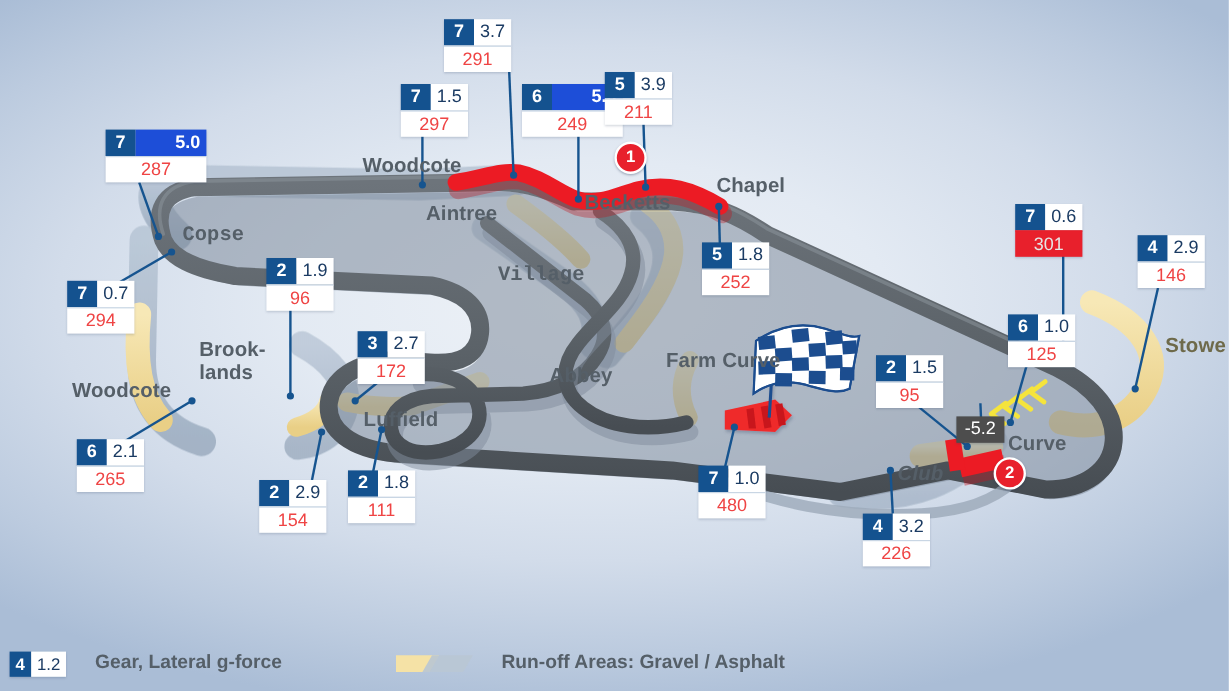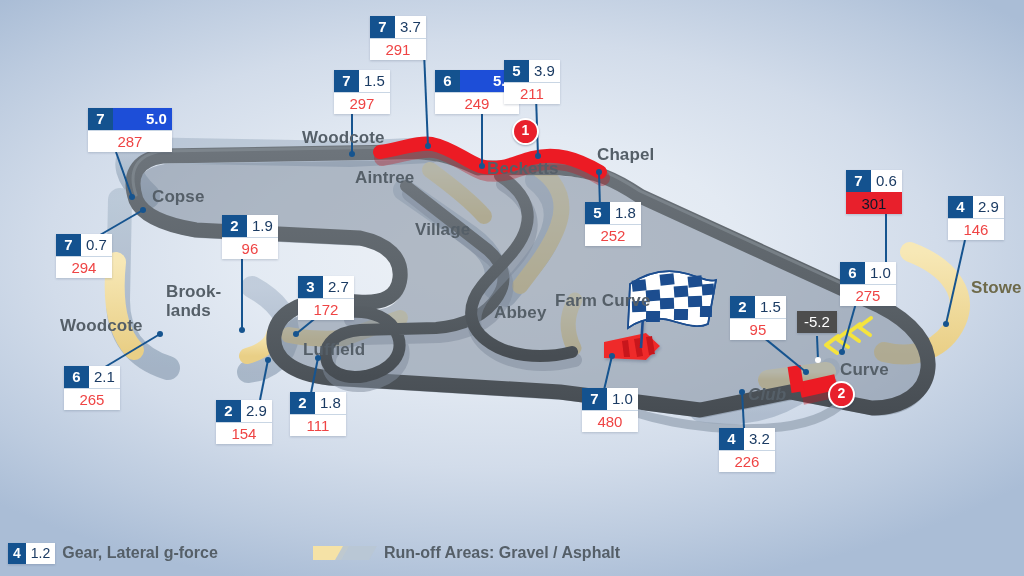--- a/index.html
+++ b/index.html
@@ -22,26 +22,26 @@
   .callout .gear{
     background:#14528f;color:#ffffff;font-weight:bold;font-size:15px;
     padding:0 6px;min-width:13px;text-align:center;letter-spacing:0;}
   .callout .gf{
     background:#ffffff;color:#1b3b63;font-weight:normal;font-size:15px;
     padding:0 5px 0 5px;text-align:center;}
   .callout .gf.hot{background:#1d4ed8;color:#ffffff;font-weight:bold;padding-left:33px;}
   .callout .row2{
     background:#ffffff;color:#ef4444;font-size:15px;height:21px;line-height:21px;
     text-align:center;border-top:1px solid #c9d6e4;}
-  .callout .row2.hot{background:#e8202c;color:#0f172a;border-top:1px solid #e8202c;}
+  .callout .row2.hot{background:#e8202c;color:#e5e5e5;border-top:1px solid #e8202c;}
 
   
   .brake{position:absolute;background:#4d4d4d;color:#ffffff;font-size:15px;
          font-weight:normal;padding:2px 7px 3px;line-height:17px;
-         filter:drop-shadow(0 1px 1px rgba(40,60,90,.25));}
+         filter:drop-shadow(0 1px 1px rgba(40,60,90,.25));margin-top:36px;}
 
   
   .cname{position:absolute;color:#555f68;font-weight:bold;font-size:17px;
          letter-spacing:.1px;white-space:pre-line;line-height:19px;}
   .cname.olive{color:#6e6a4a;}
   .cname.big{font-size:18px;}
 
   
   .zonemark{position:absolute;width:23px;height:23px;border-radius:50%;
     background:#e8202c;color:#fff;border:2px solid #ffffff;
@@ -49,21 +49,21 @@
     box-shadow:0 1px 2px rgba(30,50,80,.35);}
 
   
   #legend{position:absolute;left:0;bottom:0;width:1024px;height:46px;
     display:flex;align-items:center;gap:0;}
   .lg-item{display:flex;align-items:center;}
   .lg-badge{display:flex;height:21px;line-height:21px;
     filter:drop-shadow(0 1px 1px rgba(40,60,90,.22));}
   .lg-badge .g{background:#14528f;color:#fff;font-weight:bold;font-size:14px;padding:0 5px;}
   .lg-badge .f{background:#fff;color:#1b3b63;font-size:14px;padding:0 5px;}
-  .lg-text{color:#555f68;font-weight:bold;font-size:16px;margin-left:7px;}
+  .lg-text{color:#555f68;font-weight:bold;font-size:16px;margin-left:24px;}
   .lg-swatch{display:flex;align-items:center;}
 </style>
 </head>
 <body>
 
 <div id="stage">
 
   <svg class="map" viewBox="0 0 1024 576">
     <defs>
       <linearGradient id="gAsphalt" x1="0" y1="0" x2="0" y2="1">
@@ -281,31 +281,31 @@
       <line x1="744" y1="428" x2="742" y2="392"></line>
         <circle cx="742" cy="392" r="3" fill="#16548f" stroke="none"></circle>
       <line x1="604" y1="390" x2="612" y2="356"></line>
         <circle cx="612" cy="356" r="3" fill="#16548f" stroke="none"></circle>
       <line x1="817" y1="336" x2="818" y2="360"></line>
         <circle cx="818" cy="360" r="3" fill="#ffffff" stroke="none"></circle>
     </g>
   </svg>
 
   <div class="layer">
-    <div class="cname" style="left:152px;top:187px;">Copse</div>
+    <div class="cname" style="left:152px;top:187px;font-family:Liberation Mono, monospace;">Copse</div>
     <div class="cname" style="left:302px;top:128px;">Woodcote</div>
     <div class="cname" style="left:355px;top:168px;">Aintree</div>
     <div class="cname" style="left:487px;top:159px;">Becketts</div>
     <div class="cname" style="left:597px;top:128px;margin-top:17px;">Chapel</div>
     <div class="cname olive" style="left:971px;top:278px;">Stowe</div>
     <div class="cname" style="left:840px;top:360px;">Curve</div>
     <div class="cname" style="left:748px;top:385px;font-style:italic;">Club</div>
     <div class="cname" style="left:555px;top:250px;margin-top:41px;">Farm Curve</div>
-    <div class="cname" style="left:494px;top:303px;">Abbey</div>
-    <div class="cname" style="left:415px;top:220px;">Village</div>
+    <div class="cname" style="left:458px;top:303px;">Abbey</div>
+    <div class="cname" style="left:415px;top:220px;font-family:Liberation Mono, monospace;">Village</div>
     <div class="cname" style="left:166px;top:282px;">Brook-
 lands</div>
     <div class="cname" style="left:303px;top:340px;">Luffield</div>
     <div class="cname" style="left:60px;top:316px;">Woodcote</div>
   </div>
 
   <div class="layer">
 
     <div class="callout" style="left:88px;top:108px;">
       <div class="row1">
@@ -417,21 +417,21 @@
         <span class="gf">2.9</span>
       </div>
       <div class="row2">146</div>
     </div>
 
     <div class="callout" style="left:840px;top:262px;">
       <div class="row1">
         <span class="gear">6</span>
         <span class="gf">1.0</span>
       </div>
-      <div class="row2">275</div>
+      <div class="row2">125</div>
     </div>
 
     <div class="callout" style="left:730px;top:296px;">
       <div class="row1">
         <span class="gear">2</span>
         <span class="gf">1.5</span>
       </div>
       <div class="row2">95</div>
     </div>
 

